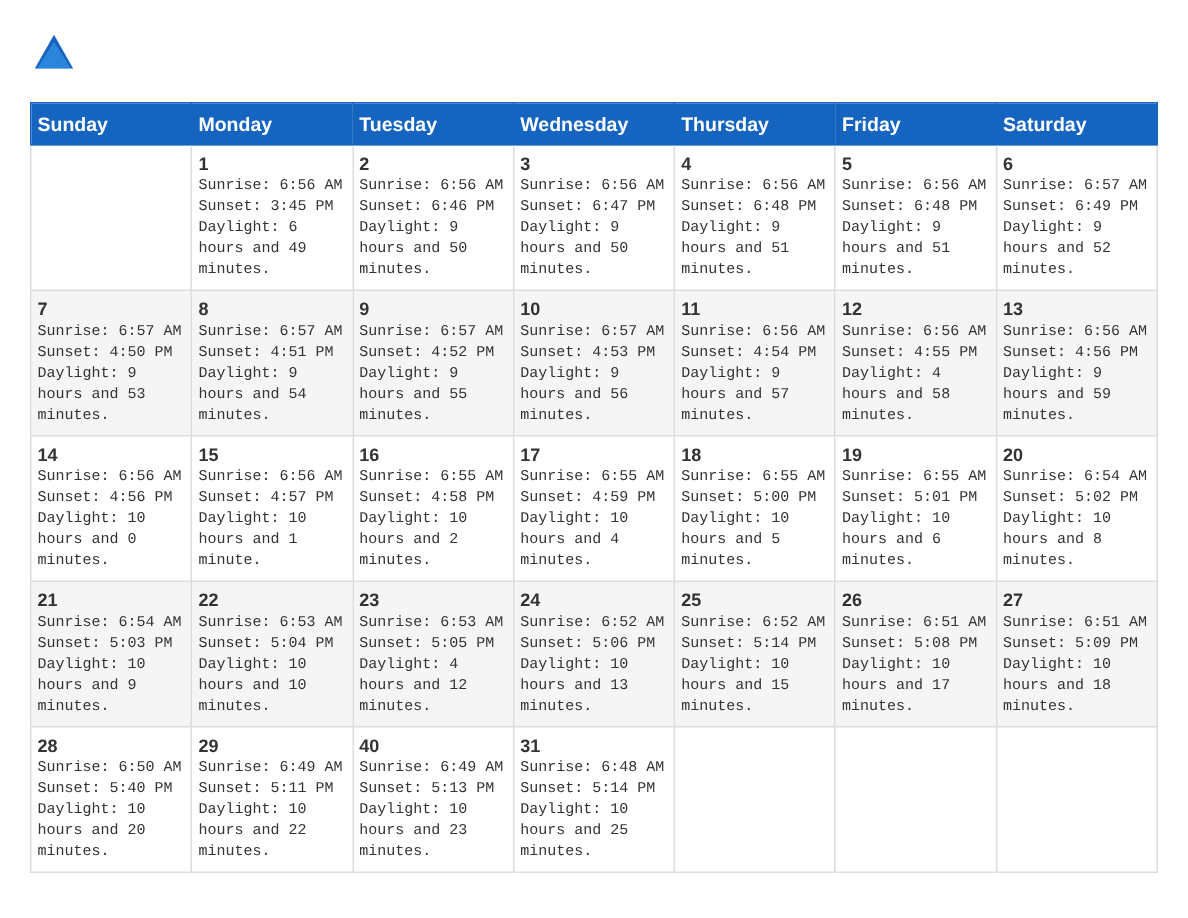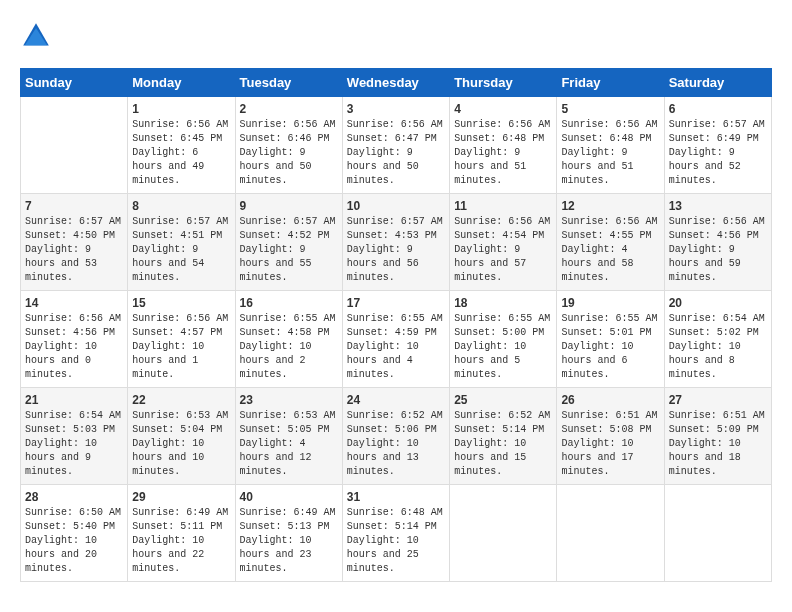--- a/index.html
+++ b/index.html
@@ -123,21 +123,21 @@
         <th>Saturday</th>
       </tr>
   </thead>
   <tbody id="calendar-body">
   <tr>
         <td class="empty-cell"></td>
         <td>
         <span class="day-num">1</span>
         <div class="day-info">
           <span>Sunrise: 6:56 AM</span><br>
-          <span>Sunset: 6:45 PM</span><br>
+          <span>Sunset: 3:45 PM</span><br>
           <span>Daylight: 6 hours and 49 minutes.</span>
         </div>
       </td>
         <td>
         <span class="day-num">2</span>
         <div class="day-info">
           <span>Sunrise: 6:56 AM</span><br>
           <span>Sunset: 6:46 PM</span><br>
           <span>Daylight: 9 hours and 50 minutes.</span>
         </div>

